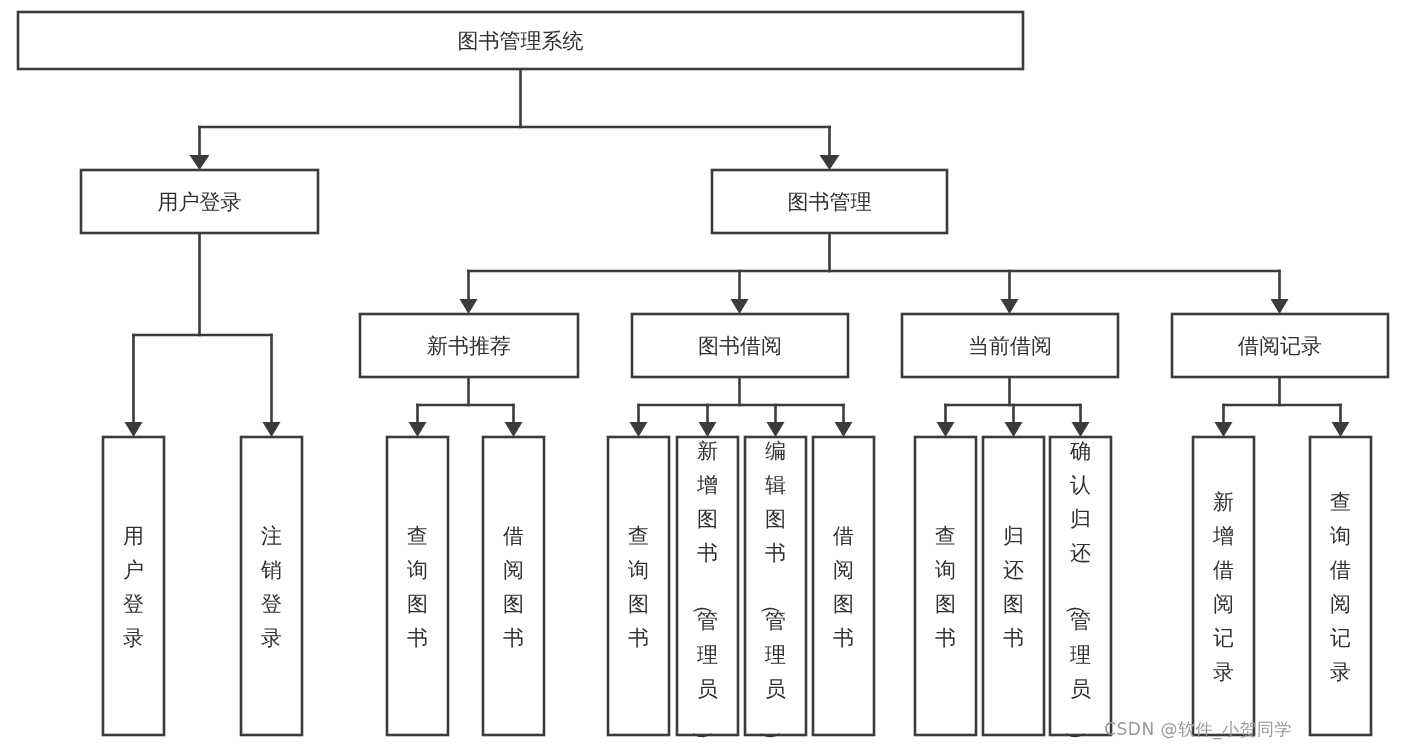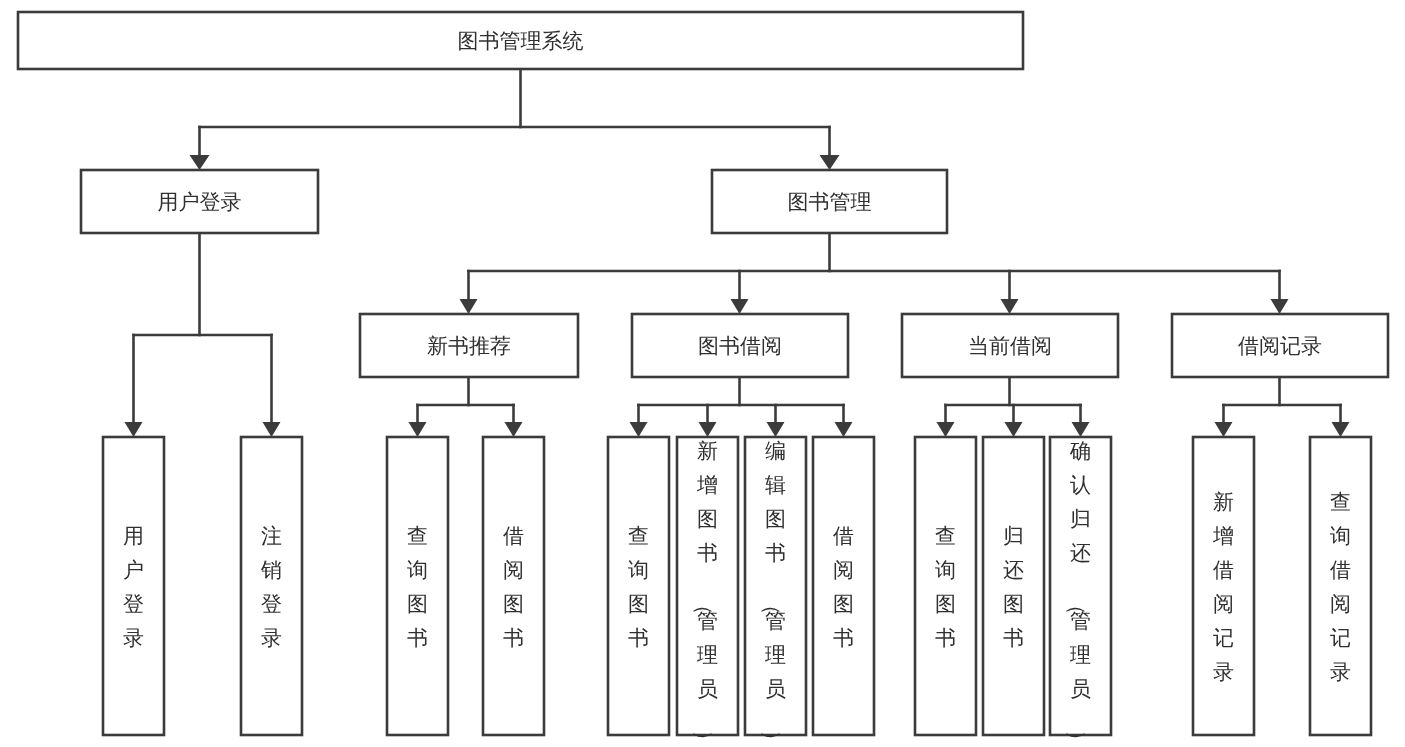--- a/index.html
+++ b/index.html
@@ -231,14 +231,15 @@
           <text class="node-label-vert" x="1223.5" y="509"><tspan x="1223.5" dy="0">新</tspan><tspan x="1223.5" dy="34">增</tspan><tspan x="1223.5" dy="34">借</tspan><tspan x="1223.5" dy="34">阅</tspan><tspan x="1223.5" dy="34">记</tspan><tspan x="1223.5" dy="34">录</tspan></text>
         </g>
         <g>
           <rect class="node-rect" x="1310" y="437" width="61" height="298"></rect>
           <text class="node-label-vert" x="1340.5" y="509"><tspan x="1340.5" dy="0">查</tspan><tspan x="1340.5" dy="34">询</tspan><tspan x="1340.5" dy="34">借</tspan><tspan x="1340.5" dy="34">阅</tspan><tspan x="1340.5" dy="34">记</tspan><tspan x="1340.5" dy="34">录</tspan></text>
         </g>
       </g>
 
   </svg>
 
+  <div class="watermark">CSDN @软件_小贺同学</div>
 
 </div>
 
 </body></html>

